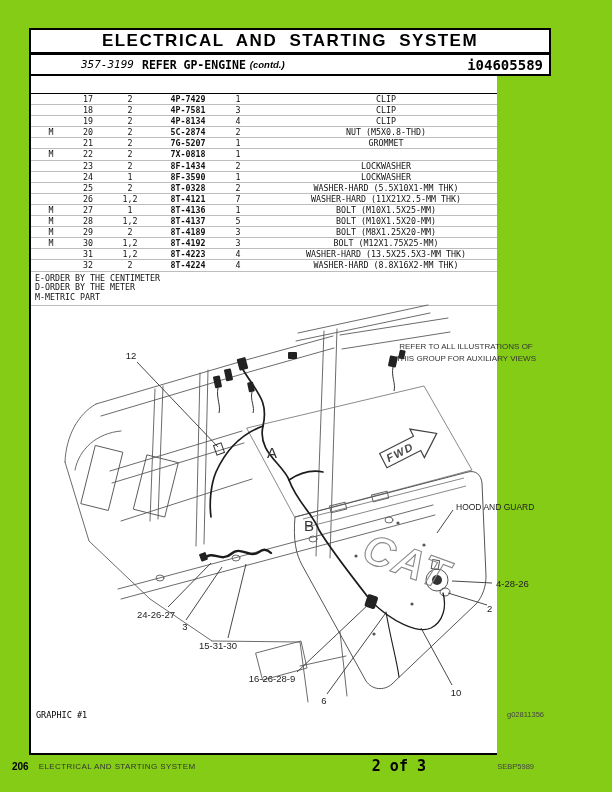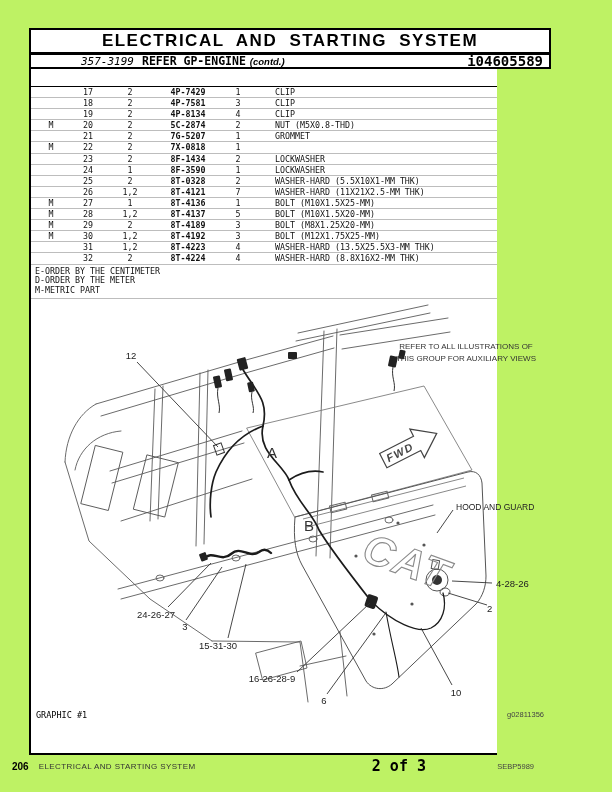--- a/index.html
+++ b/index.html
@@ -1,39 +1,39 @@
 <!DOCTYPE html>
 <html><head>
 <meta charset="utf-8">
 <style>
   * { margin:0; padding:0; box-sizing:border-box; }
   body { background:#fff; width:612px; height:792px; font-family:"Liberation Sans", sans-serif; }
-  .page { position:relative; width:612px; height:792px; background:#bef264; overflow:hidden;padding-left:40px; }
+  .page { position:relative; width:612px; height:792px; background:#84cc16; overflow:hidden;padding-left:40px; }
 
   .doc-border { position:absolute; left:29px; top:28px; width:522px; height:727px; border:2px solid #000; background:#fff; }
 
   .title-bar { height:25px; border-bottom:3px solid #000; display:flex; align-items:center; justify-content:center; }
   .title-bar h1 { font-size:17px; font-weight:bold; letter-spacing:1.5px; word-spacing:6px; color:#000; }
 
-  .subtitle-row { height:14px; border-bottom:2px solid #000; display:flex; align-items:center; padding:0 6px 0 50px; font-family:"DejaVu Sans Mono", monospace; }
+  .subtitle-row { height:21px; border-bottom:2px solid #000; display:flex; align-items:center; padding:0 6px 0 50px; font-family:"DejaVu Sans Mono", monospace; }
   .part-no { font-style:italic; font-size:11px; margin-right:8px; }
   .gp-name { font-weight:bold; font-size:11.5px; }
   .contd { font-style:italic; font-weight:bold; font-size:9.5px; margin-left:4px; font-family:"Liberation Sans", sans-serif; }
   .doc-id { margin-left:auto; font-weight:bold; font-size:14px; }
 
   .tgrid { display:grid; grid-template-columns:40px 34px 50px 66px 34px 1fr 52px; }
   .table-header { height:18px; border-bottom:1.5px solid #000; font-size:7.5px; font-weight:bold; line-height:1.1; }
   .table-header .hc { display:flex; flex-direction:column; justify-content:flex-end; align-items:center; padding-bottom:1px; text-align:center; }
   .table-header .hc.name { align-items:flex-start; padding-left:20px; }
   .table-header .hc.page { align-items:flex-end; padding-right:4px; text-align:right; }
 
   .trow { height:11.1px; border-bottom:1px solid #bdbdbd; font-family:"DejaVu Sans Mono", monospace; font-size:8.3px; line-height:10.5px; color:#111; }
   .trow .cell { text-align:center; overflow:hidden; white-space:nowrap; }
   .trow .c-part_number { font-weight:bold; }
-  .trow .c-name { text-align:left; padding-left:20px; }
+  .trow .c-name { text-align:center; padding-left:20px; }
   .trow .c-page { text-align:right; padding-right:4px; }
 
   .footnotes { font-family:"DejaVu Sans Mono", monospace; font-size:8.3px; line-height:9.6px; padding:2px 0 3px 4px; border-bottom:1px solid #bdbdbd; color:#111; }
 
   .graphic-label { position:absolute; left:5px; bottom:33px; font-family:"DejaVu Sans Mono", monospace; font-size:8.5px; color:#000; }
   .graphic-id { position:absolute; right:5px; bottom:34px; font-size:7.5px; color:#444; }
 
   .diagram-svg { position:absolute; left:0; top:0; width:612px; height:792px; pointer-events:none; }
 
   .footer { position:absolute; left:12px; top:757px; width:522px; display:flex; align-items:center; font-size:8px; color:#222; }

